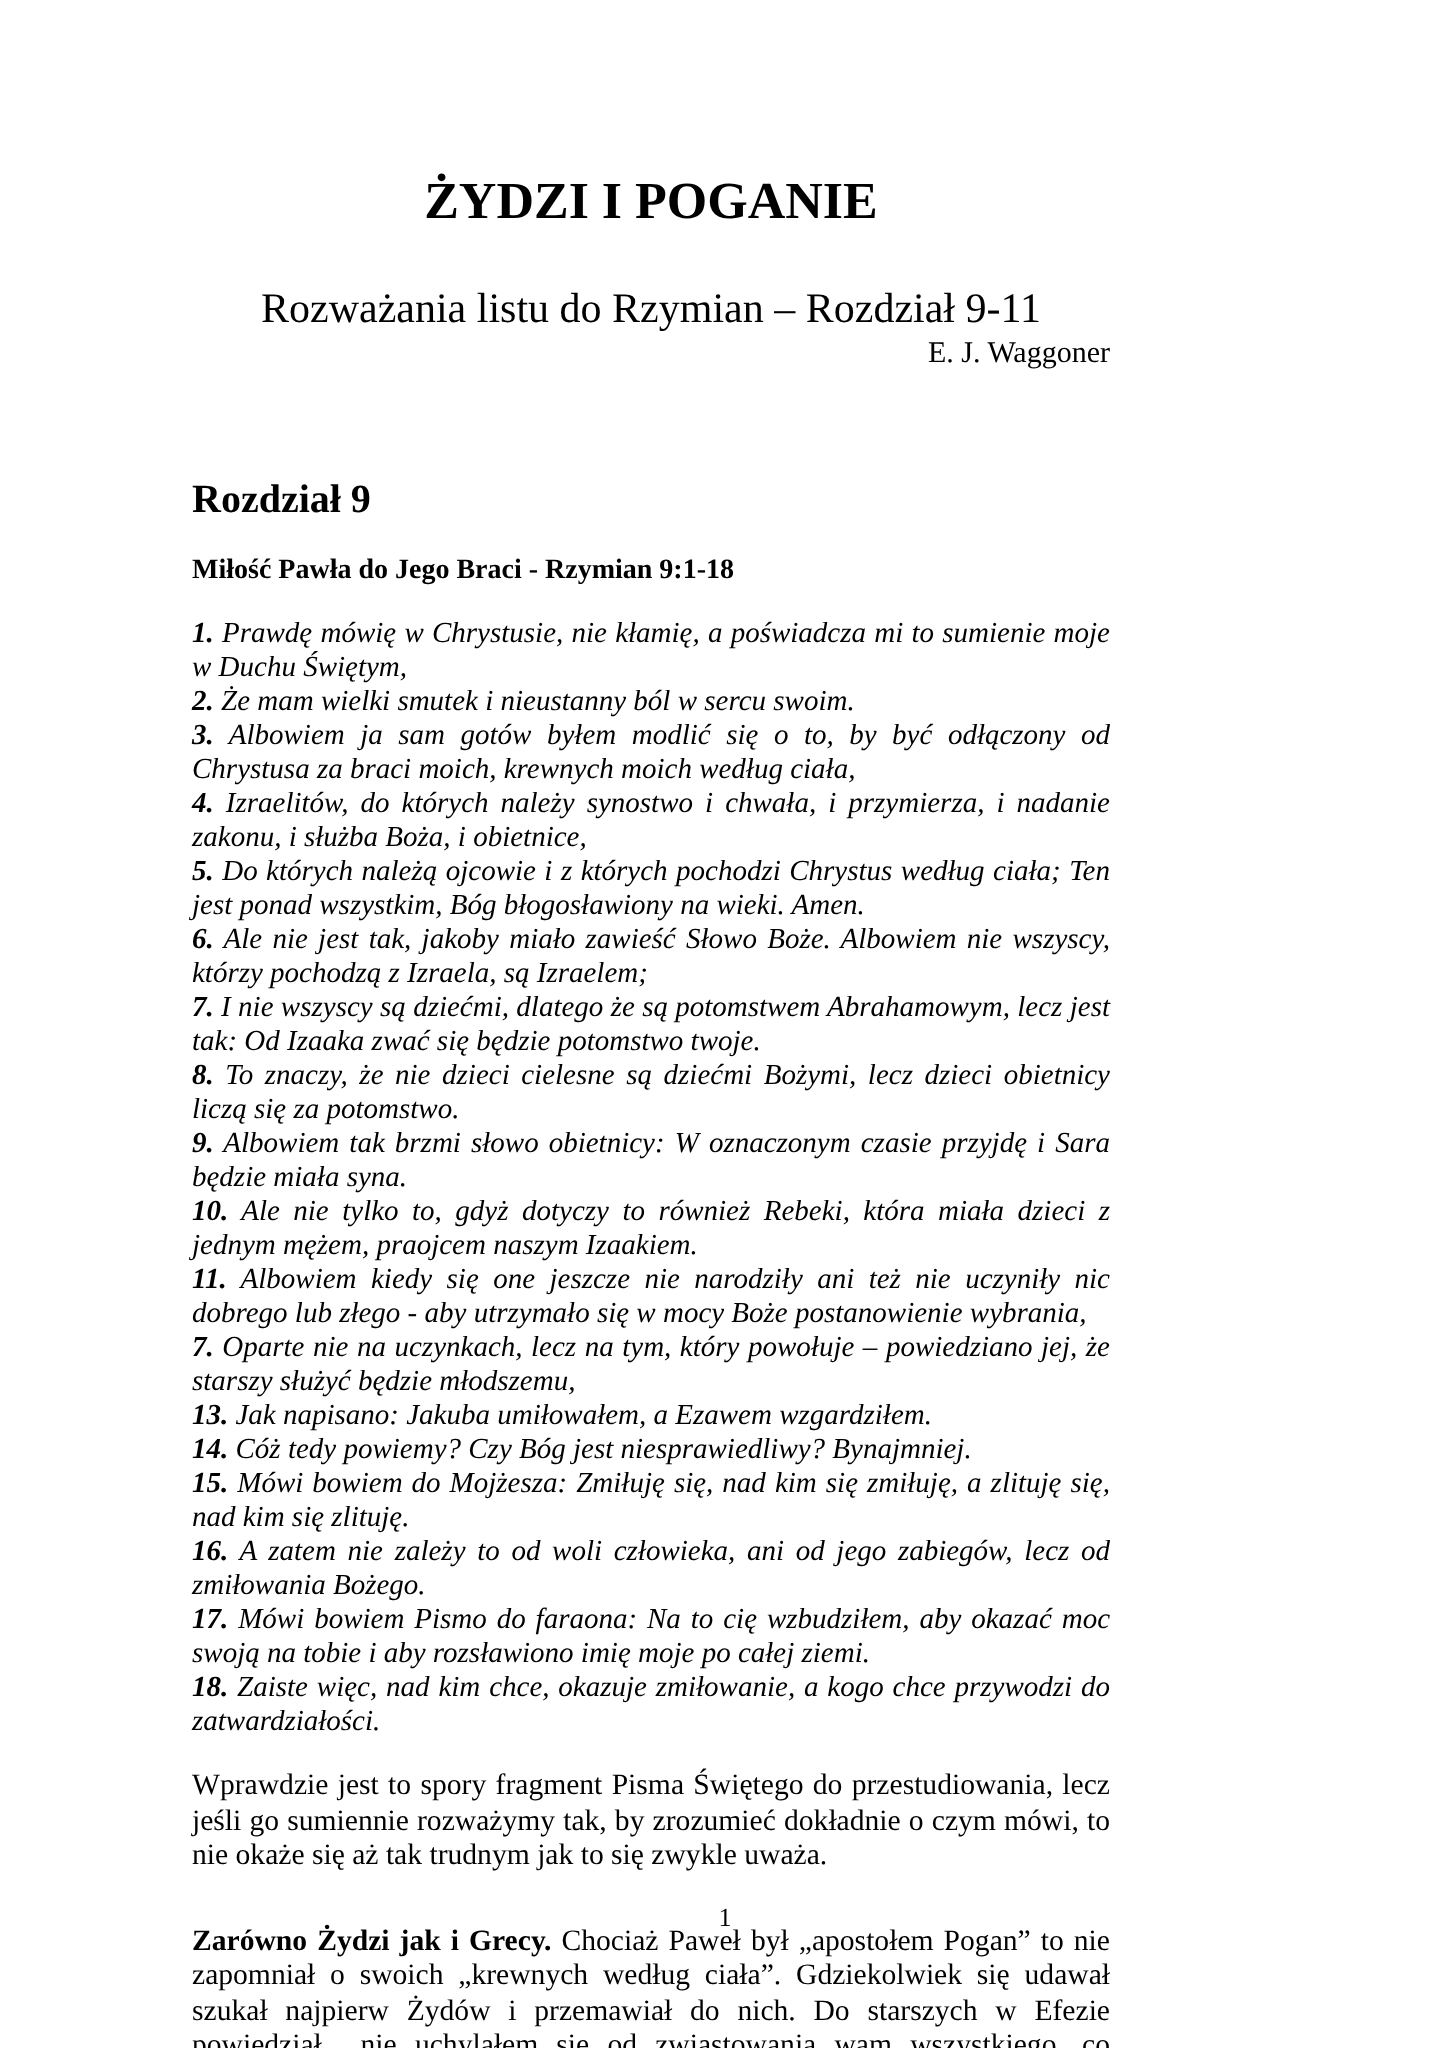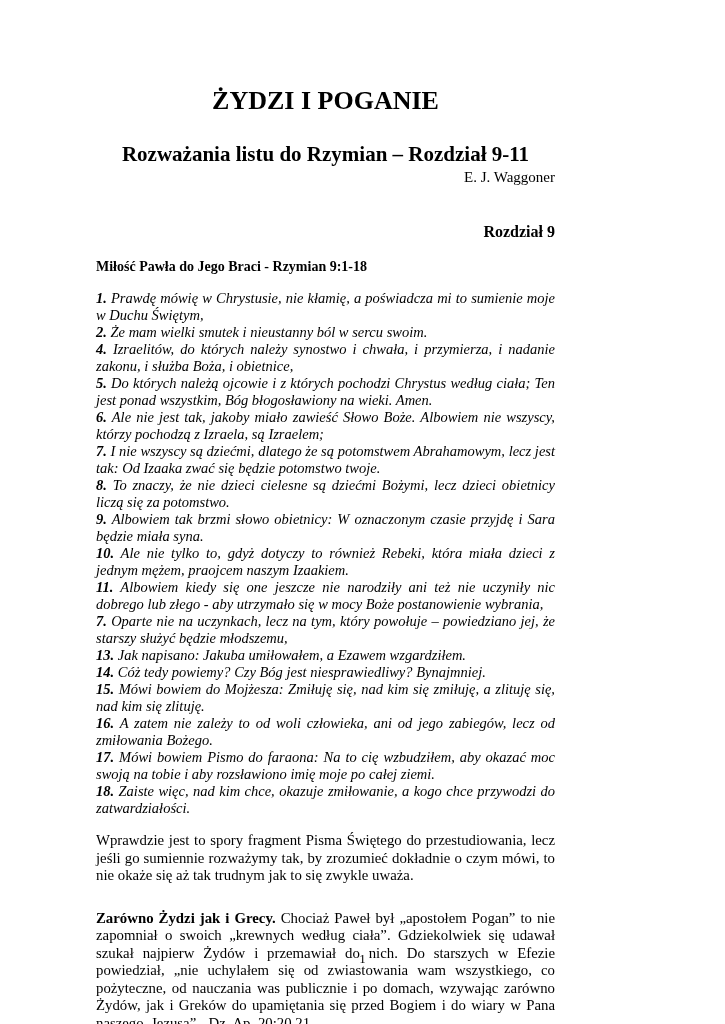--- a/index.html
+++ b/index.html
@@ -24,35 +24,34 @@
     text-align: center;
     font-size: 26px;
     line-height: 30px;
     font-weight: bold;
     margin: 0;
   }
   .doc-subtitle {
     text-align: center;
     font-size: 21px;
     line-height: 25px;
-    font-weight: bold;
+    font-weight: normal;
     margin: 26px 0 0 0;
   }
   .doc-author {
     text-align: right;
     font-size: 15px;
     line-height: 18px;
     margin: 1px 0 0 0;
   }
   .chapter-heading {
-    font-size: 16px;
+    font-size: 20px;
     line-height: 19px;
     font-weight: bold;
-    margin: 36px 0 0 0;
-    text-align: right;
+    margin: 55px 0 0 0;
   }
   .passage-heading {
     font-size: 14px;
     line-height: 18px;
     font-weight: bold;
     margin: 17px 0 0 0;
   }
   .verse-list {
     margin-top: 14px;
   }
@@ -95,20 +94,21 @@
   <h1 class="doc-title">ŻYDZI I POGANIE</h1>
   <h2 class="doc-subtitle">Rozważania listu do Rzymian – Rozdział 9-11</h2>
   <div class="doc-author">E. J. Waggoner</div>
 
   <div class="chapter-heading">Rozdział 9</div>
   <div class="passage-heading">Miłość Pawła do Jego Braci - Rzymian 9:1-18</div>
 
   <div class="verse-list">
       <p class="verse"><span class="vnum">1.</span><span> Prawdę mówię w Chrystusie, nie kłamię, a poświadcza mi to sumienie moje w Duchu Świętym,</span></p>
       <p class="verse"><span class="vnum">2.</span><span> Że mam wielki smutek i nieustanny ból w sercu swoim.</span></p>
+      <p class="verse"><span class="vnum">3.</span><span> Albowiem ja sam gotów byłem modlić się o to, by być odłączony od Chrystusa za braci moich, krewnych moich według ciała,</span></p>
       <p class="verse"><span class="vnum">4.</span><span> Izraelitów, do których należy synostwo i chwała, i przymierza, i nadanie zakonu, i służba Boża, i obietnice,</span></p>
       <p class="verse"><span class="vnum">5.</span><span> Do których należą ojcowie i z których pochodzi Chrystus według ciała; Ten jest ponad wszystkim, Bóg błogosławiony na wieki. Amen.</span></p>
       <p class="verse"><span class="vnum">6.</span><span> Ale nie jest tak, jakoby miało zawieść Słowo Boże. Albowiem nie wszyscy, którzy pochodzą z Izraela, są Izraelem;</span></p>
       <p class="verse"><span class="vnum">7.</span><span> I nie wszyscy są dziećmi, dlatego że są potomstwem Abrahamowym, lecz jest tak: Od Izaaka zwać się będzie potomstwo twoje.</span></p>
       <p class="verse"><span class="vnum">8.</span><span> To znaczy, że nie dzieci cielesne są dziećmi Bożymi, lecz dzieci obietnicy liczą się za potomstwo.</span></p>
       <p class="verse"><span class="vnum">9.</span><span> Albowiem tak brzmi słowo obietnicy: W oznaczonym czasie przyjdę i Sara będzie miała syna.</span></p>
       <p class="verse"><span class="vnum">10.</span><span> Ale nie tylko to, gdyż dotyczy to również Rebeki, która miała dzieci z jednym mężem, praojcem naszym Izaakiem.</span></p>
       <p class="verse"><span class="vnum">11.</span><span> Albowiem kiedy się one jeszcze nie narodziły ani też nie uczyniły nic dobrego lub złego - aby utrzymało się w mocy Boże postanowienie wybrania,</span></p>
       <p class="verse"><span class="vnum">7.</span><span> Oparte nie na uczynkach, lecz na tym, który powołuje – powiedziano jej, że starszy służyć będzie młodszemu,</span></p>
       <p class="verse"><span class="vnum">13.</span><span> Jak napisano: Jakuba umiłowałem, a Ezawem wzgardziłem.</span></p>

